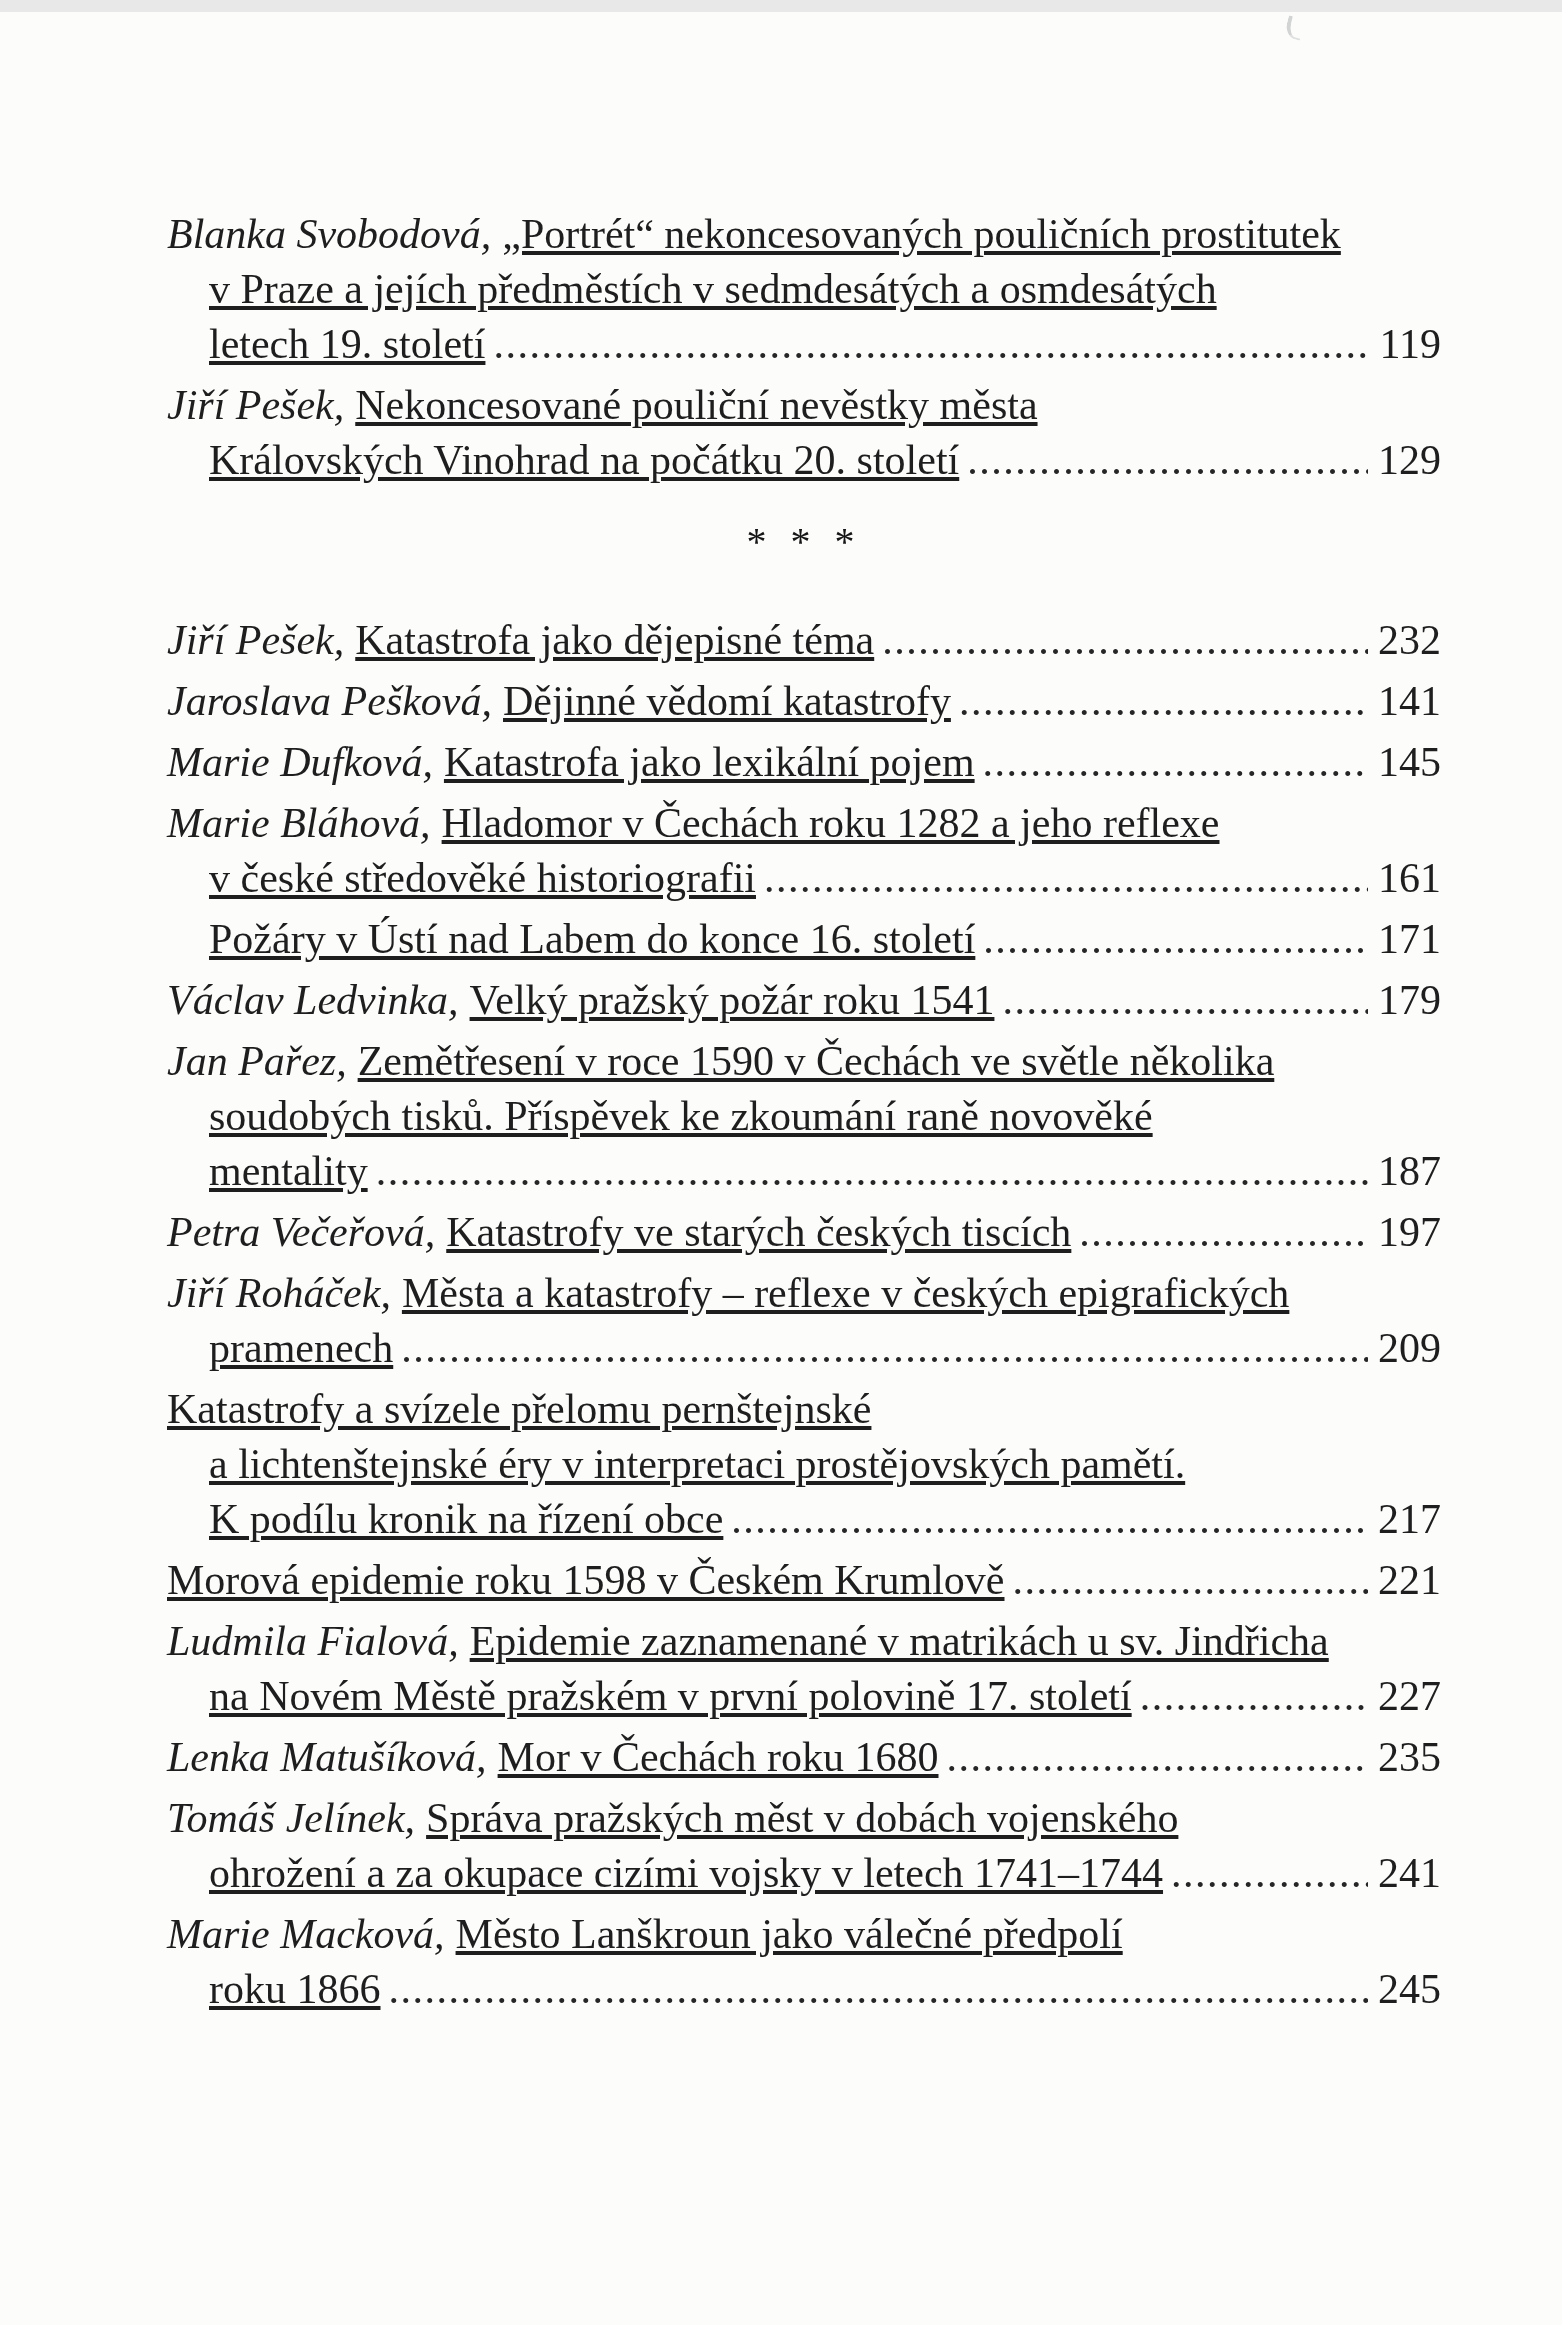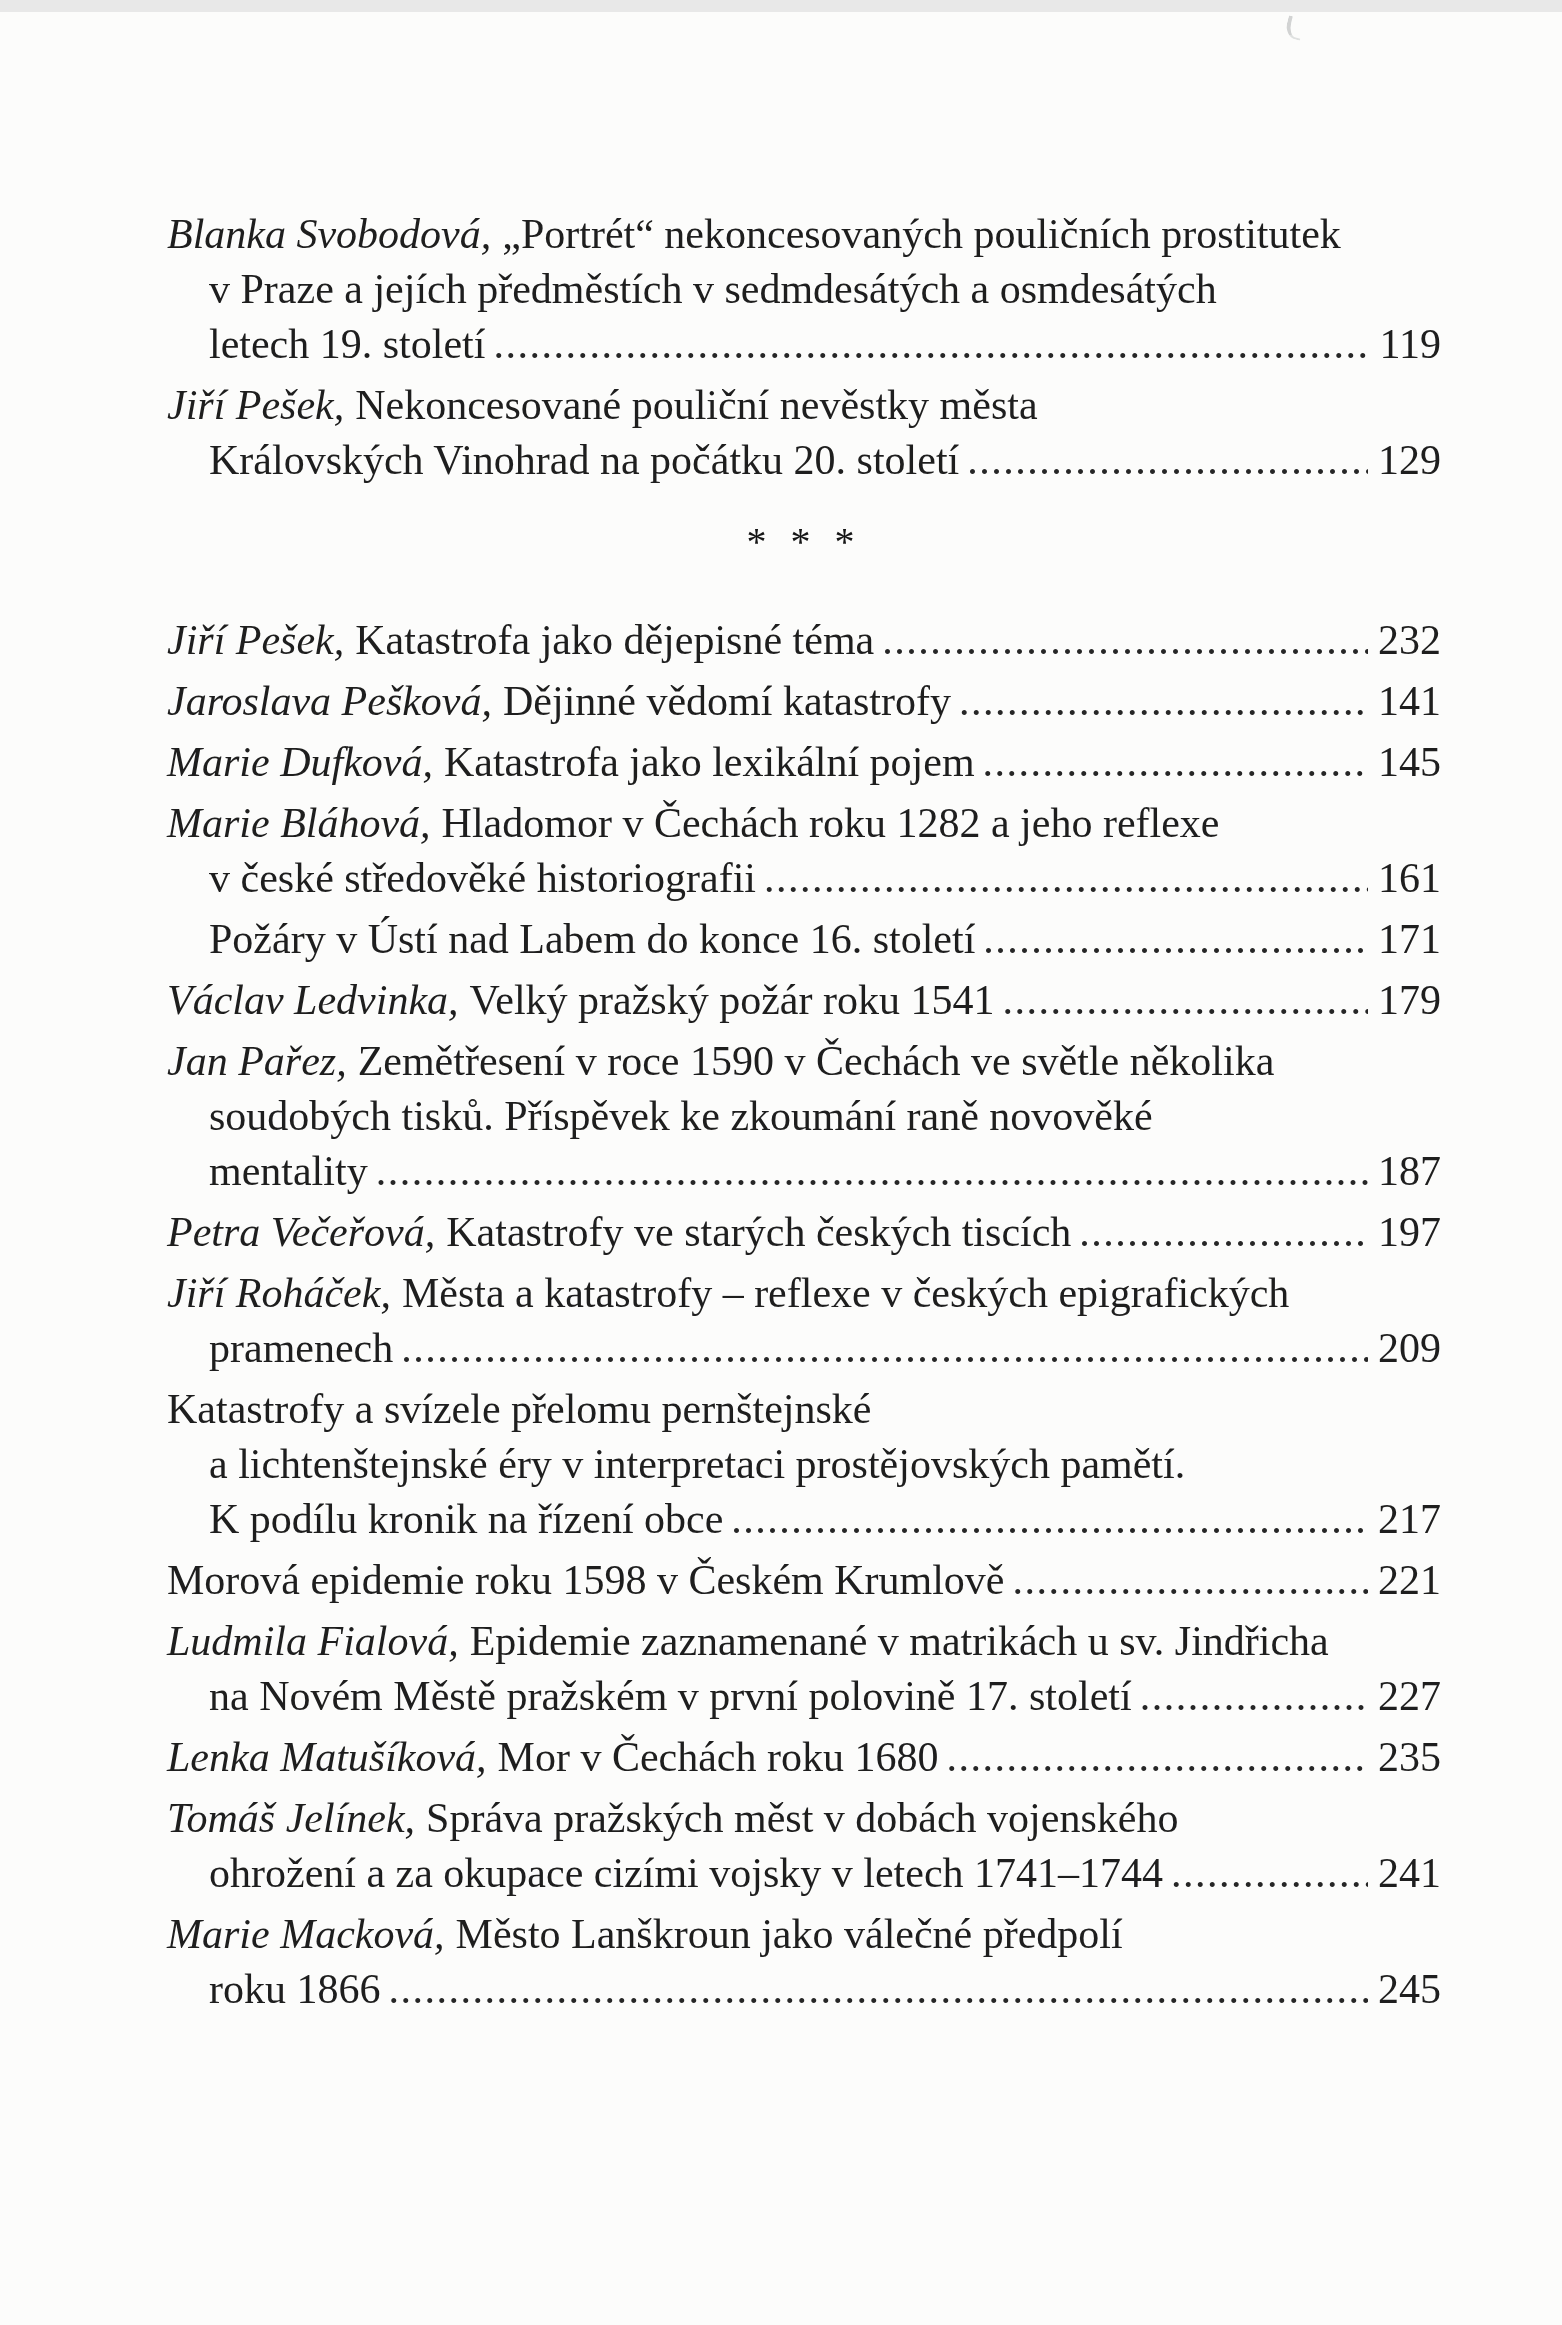--- a/index.html
+++ b/index.html
@@ -25,21 +25,21 @@
     align-items:baseline;
     line-height:55px;
     white-space:nowrap;
   }
   .cont{padding-left:42px;text-align:right;}
   .author{
     font-style:italic;
     margin-right:11px;
     flex:0 0 auto;
   }
-  .text{flex:0 1 auto;}
+  .text{flex:0 1 auto;text-decoration:underline;}
   .leader{
     flex:1 1 auto;
     overflow:hidden;
     min-width:14px;
     margin:0 10px 0 8px;
     color:#262626;
   }
   .leader::before{
     content:"........................................................................................................................................................................................................................................";
     letter-spacing:1.5px;

